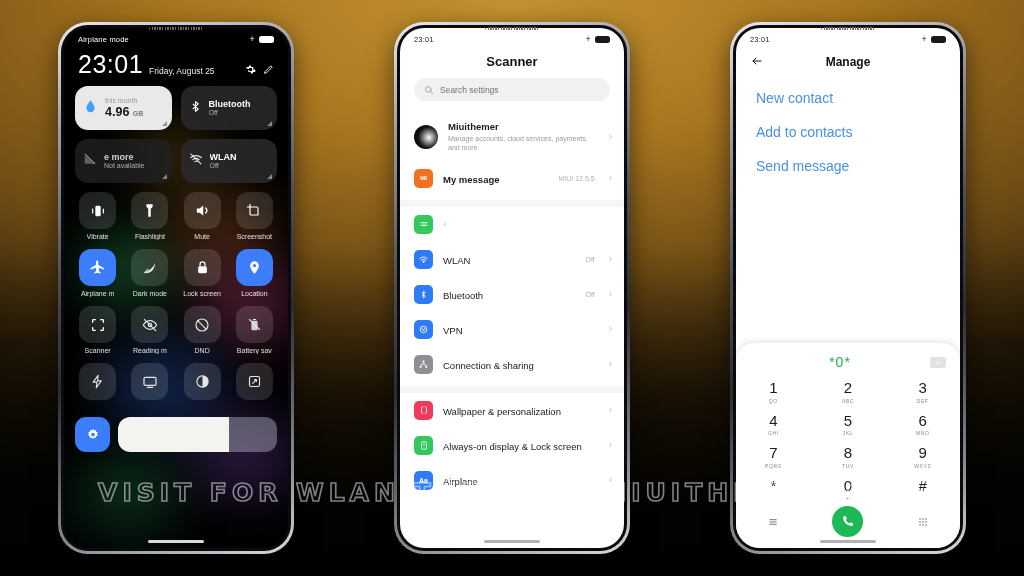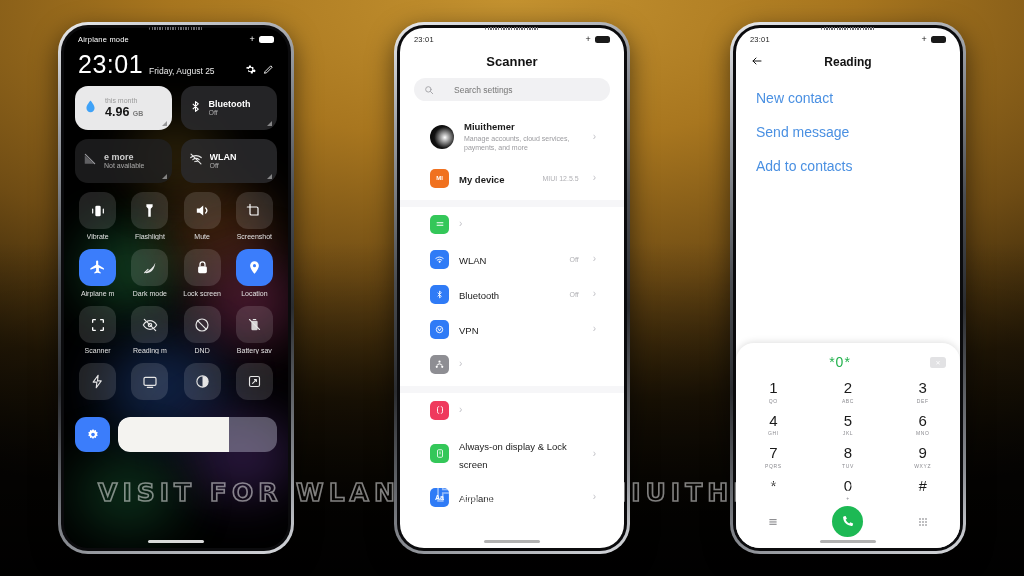--- a/index.html
+++ b/index.html
@@ -161,29 +161,29 @@
     background: rgba(190,190,210,.42);
     overflow: hidden; position: relative;
   }
   .slider-fill { height: 100%; background: #f4f3f0; border-radius: 12px 0 0 12px; }
 
   
   .settings { width:100%; height:100%; background:#fff; color:#111; overflow:hidden; position:relative;}
   .st-title { text-align:center; font-size: 13px; font-weight: 600; padding: 8px 0 9px; }
   .searchbar {
     margin: 0 14px 12px; height: 23px; border-radius: 12px;
-    background: #f1f1f3; display: flex; align-items: center; gap: 20px;
+    background: #f1f1f3; display: flex; align-items: center; gap: 6px;
     padding: 0 10px;
   }
   .searchbar input {
     border: none; outline: none; background: transparent;
     font-size: 8.5px; color: #9b9b9f; width: 100%;
     font-family: "Liberation Sans", sans-serif;
   }
-  .st-rows { padding: 0 16px 4px; }
+  .st-rows { padding: 0 0 4px; }
   .st-row {
     display: flex; align-items: center; gap: 10px;
     padding: 8px 12px 8px 14px;
     min-height: 30px;
   }
   .st-ic { width: 19px; height: 19px; border-radius: 5px; flex: 0 0 auto;
            display:flex; align-items:center; justify-content:center; }
   .st-ic.round { border-radius: 50%; }
   .st-ic.big { width: 24px; height: 24px; }
   .st-labels { flex: 1; min-width: 0; }
@@ -549,21 +549,21 @@
               <span class="st-labels">
                 <span class="st-lb" style="font-weight:600;display:block">Miuithemer</span>
                 <span class="st-desc" style="display:block">Manage accounts, cloud services, payments, and more</span>
               </span>
               <span class="chev">›</span>
             </div>
 
             <div class="st-row">
               <span class="st-ic" style="background:#f0711f;color:#fff;font-size:6px;font-weight:700">MI</span>
               <span class="st-labels">
-                <span class="st-lb" style="font-weight:600">My device</span>
+                <span class="st-lb" style="font-weight:600">My message</span>
               </span>
               <span class="st-val">MIUI 12.5.5</span>
               <span class="chev">›</span>
             </div>
           </div>
 
           <div class="st-gap"></div>
 
           <div class="st-rows">
             <div class="st-row">
@@ -611,33 +611,35 @@
 
             <div class="st-row">
               <span class="st-ic" style="background:#8e8e93">
                 <svg width="11" height="11" viewBox="0 0 24 24" fill="#fff">
                     <circle cx="12" cy="5.5" r="2.4"></circle>
                     <circle cx="6" cy="17" r="2.4"></circle>
                     <circle cx="18" cy="17" r="2.4"></circle>
                     <path d="M11 8v4H7v3M13 8v4h4v3" stroke="#fff" stroke-width="1.5" fill="none"></path>
                   </svg>
               </span>
+              <span class="st-labels"><span class="st-lb">Connection &amp; sharing</span></span>
               <span class="chev">›</span>
             </div>
           </div>
 
           <div class="st-gap"></div>
 
           <div class="st-rows">
             <div class="st-row">
               <span class="st-ic" style="background:#ef3a5d">
                 <svg width="10" height="10" viewBox="0 0 24 24" fill="none" stroke="#fff" stroke-width="2.2" stroke-linecap="round">
                     <path d="M9 4c-2 0-3 1-3 4v8c0 3 1 4 3 4M15 4c2 0 3 1 3 4v8c0 3-1 4-3 4"></path>
                   </svg>
               </span>
+              <span class="st-labels"><span class="st-lb">Wallpaper &amp; personalization</span></span>
               <span class="chev">›</span>
             </div>
 
             <div class="st-row">
               <span class="st-ic" style="background:#34c759">
                 <svg width="10" height="11" viewBox="0 0 24 24" fill="none" stroke="#fff" stroke-width="2">
                     <rect x="6" y="3" width="12" height="18" rx="2.5"></rect>
                     <path d="M12 8v5" stroke-linecap="round"></path>
                   </svg>
               </span>
@@ -671,27 +673,27 @@
               <span class="batt" style="background:#1a1a1a"></span>
             </span>
           </div>
 
           <div class="dl-top">
             <span class="dl-back">
               <svg width="14" height="12" viewBox="0 0 24 24" fill="none" stroke="#141414" stroke-width="2" stroke-linecap="round" stroke-linejoin="round">
                   <path d="M20 12H4M10 6l-6 6 6 6"></path>
                 </svg>
             </span>
-            <span class="dl-title">Reading</span>
+            <span class="dl-title">Manage</span>
           </div>
 
           <div class="dl-links">
             <div class="dl-link">New contact</div>
+            <div class="dl-link">Add to contacts</div>
             <div class="dl-link">Send message</div>
-            <div class="dl-link">Add to contacts</div>
           </div>
 
           <div class="dl-spacer"></div>
 
           <div class="dl-pad">
             <div class="dl-numrow">
               <span class="dl-number" style="color: rgb(34, 177, 76);">*0*</span>
               <span class="dl-del">✕</span>
             </div>
 

